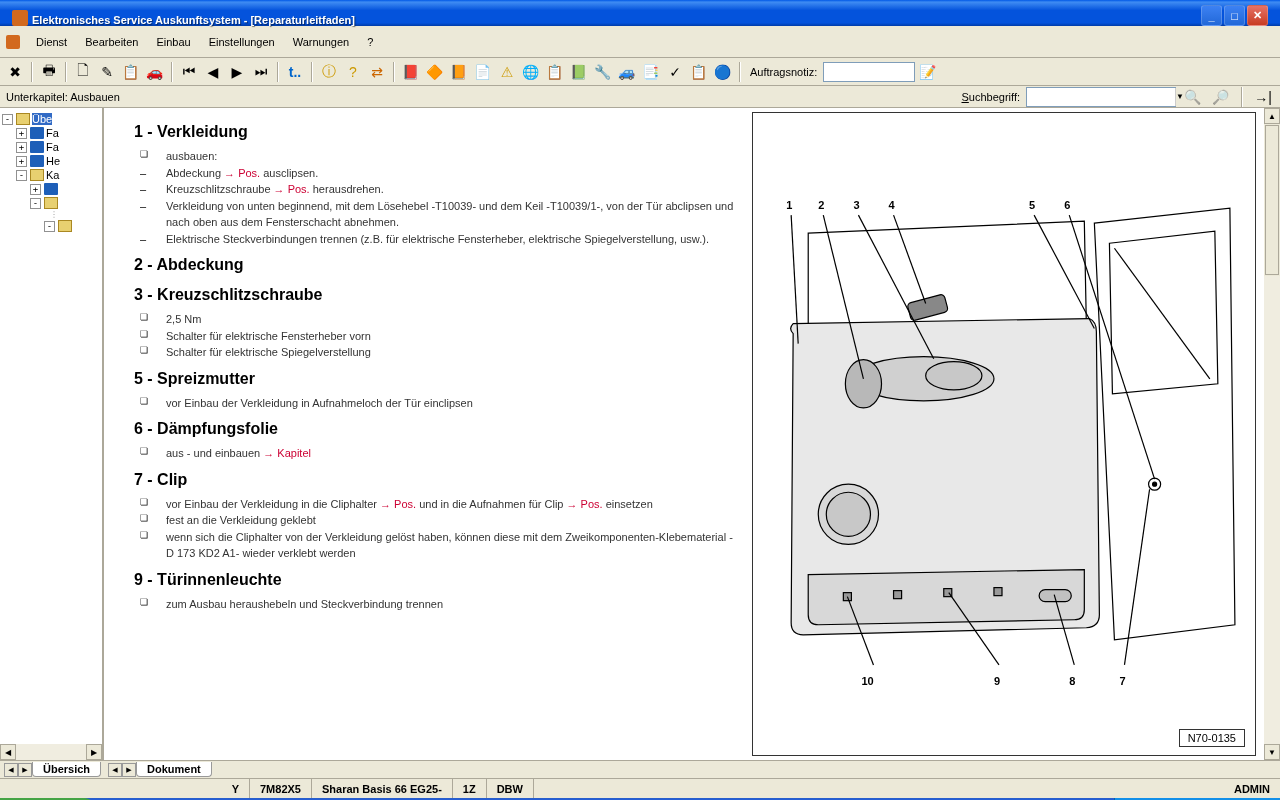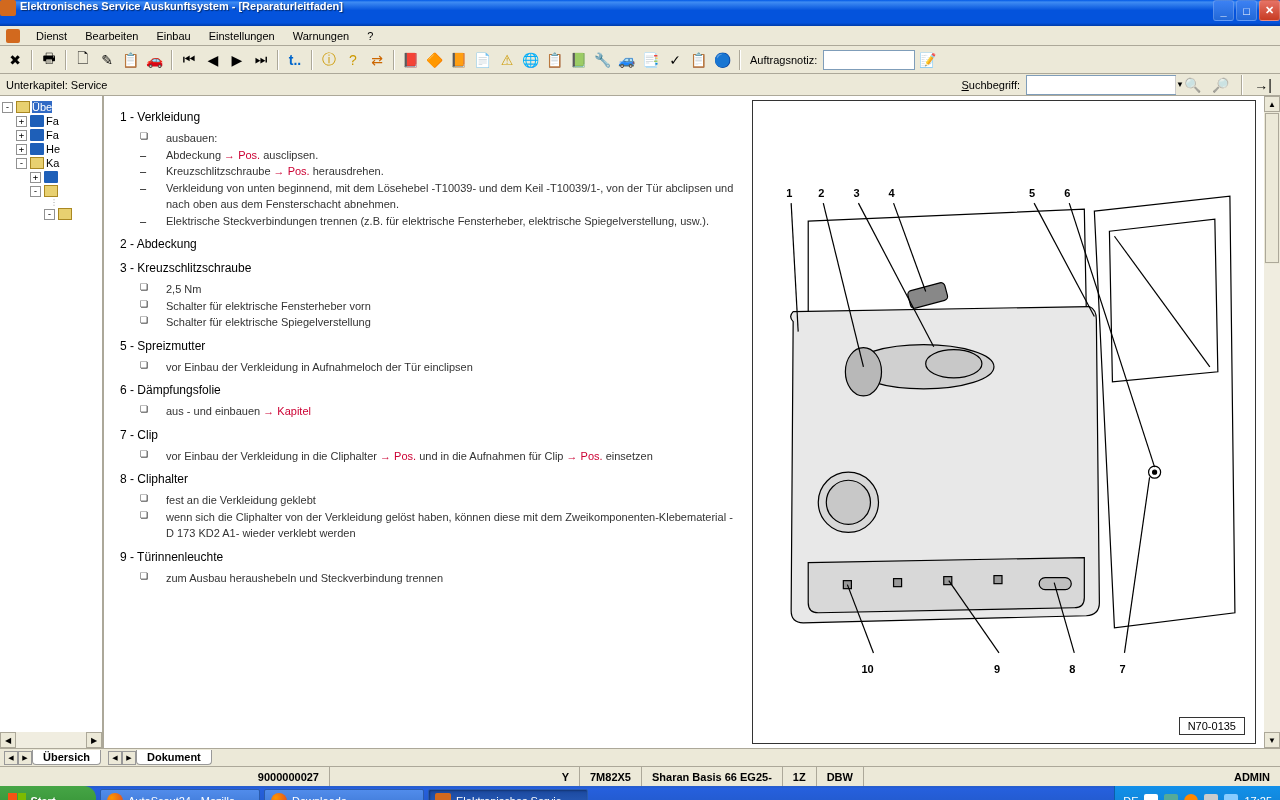--- a/index.html
+++ b/index.html
@@ -1,26 +1,26 @@
 <!DOCTYPE html>
 <html><head>
 <meta charset="utf-8">
 <style>
 * { margin: 0; padding: 0; box-sizing: border-box; font-family: Tahoma, Arial, sans-serif; font-size: 11px; }
 body { background: #ece9d8; overflow: hidden; }
 
-.titlebar { height: 26px; background: linear-gradient(to bottom, #0058e6 0%, #3f8cf3 8%, #0453dc 40%, #0453dc 88%, #003ba8 100%); display: flex; align-items: flex-start; padding: 0 0; color: white; font-weight: bold; font-size: 13px; }
+.titlebar { height: 26px; background: linear-gradient(to bottom, #0058e6 0%, #3f8cf3 8%, #0453dc 40%, #0453dc 88%, #003ba8 100%); display: flex; align-items: flex-end; padding: 0 12px; color: white; font-weight: bold; font-size: 13px; }
 .titlebar-icon { width: 16px; height: 16px; background: #d2691e; border-radius: 2px; margin-right: 4px; }
 .titlebar-text { flex: 1; text-shadow: 1px 1px 1px rgba(0,0,0,0.5); }
 .win-btn { width: 21px; height: 21px; margin-left: 2px; border-radius: 3px; display: flex; align-items: center; justify-content: center; font-family: Arial; font-weight: bold; color: white; border: 1px solid #fff3; }
 .win-min { background: linear-gradient(to bottom, #3c81f3, #2268d8); }
 .win-max { background: linear-gradient(to bottom, #3c81f3, #2268d8); }
 .win-close { background: linear-gradient(to bottom, #e57265, #c83c23); }
 
-.menubar { height: 20px; background: #ece9d8; display: flex; align-items: center; padding: 0 6px; gap: 2px; border-bottom: 1px solid #aca899; }
+.menubar { height: 32px; background: #ece9d8; display: flex; align-items: center; padding: 0 6px; gap: 2px; border-bottom: 1px solid #aca899; }
 .menubar-icon { width: 14px; height: 14px; background: #d2691e; border-radius: 2px; margin-right: 6px; }
 .menu-item { padding: 2px 8px; cursor: default; }
 
 .toolbar { height: 28px; background: #ece9d8; display: flex; align-items: center; padding: 2px 4px; gap: 2px; border-bottom: 1px solid #aca899; }
 .tb-btn { width: 22px; height: 22px; display: flex; align-items: center; justify-content: center; border: 1px solid transparent; cursor: default; font-size: 14px; }
 .tb-sep { width: 2px; height: 20px; border-left: 1px solid #aca899; border-right: 1px solid #fff; margin: 0 3px; }
 .tb-label { margin: 0 4px; }
 .tb-input { height: 20px; width: 92px; border: 1px solid #7f9db9; background: white; padding: 0 3px; }
 
 .subheader { height: 22px; background: #ece9d8; display: flex; align-items: center; padding: 0 6px; border-bottom: 1px solid #aca899; }
@@ -40,21 +40,21 @@
 .book-open { background: #e8d070; border: 1px solid #aa8822; }
 .tree-label { }
 .tree-label.sel { background: #316ac5; color: white; }
 .dots { margin-left: 20px; color: #999; font-size: 8px; letter-spacing: 2px; }
 .scroll-h { position: absolute; bottom: 0; left: 0; right: 0; height: 16px; background: #ece9d8; display: flex; }
 .sc-btn { width: 16px; height: 16px; background: #ece9d8; border: 1px solid #aca899; display: flex; align-items: center; justify-content: center; font-size: 8px; }
 .sc-track { flex: 1; background: #f0ede0; }
 
 .content { flex: 1; display: flex; background: white; }
 .doc-text { width: 648px; padding: 6px 12px; overflow-y: auto; font-size: 12px; line-height: 1.5; color: #000; }
-.doc-text h4 { font-size: 12px; font-weight: normal; margin: 6px 4px 4px; }
+.doc-text h4 { font-size: 16px; font-weight: bold; margin: 6px 18px 4px; }
 .doc-text .sub { margin-left: 24px; display: flex; }
 .doc-text .bullet { width: 18px; flex-shrink: 0; font-size: 9px; }
 .doc-text .dash-b { width: 18px; flex-shrink: 0; }
 .doc-text .txt { flex: 1; color: #333; margin-left: 8px; }
 .link-red { color: #cc0033; }
 
 .diagram { flex: 1; border: 1px solid #333; margin: 4px 8px 4px 0; background: white; position: relative; display: flex; align-items: center; justify-content: center; }
 .diagram svg { width: 100%; height: 100%; }
 .diag-label { position: absolute; bottom: 8px; right: 10px; border: 1px solid #333; padding: 2px 8px; font-size: 11px; background: white; }
 
@@ -138,21 +138,21 @@
   <div class="tb-btn">✓</div>
   <div class="tb-btn">📋</div>
   <div class="tb-btn">🔵</div>
   <div class="tb-sep"></div>
   <span class="tb-label">Auftragsnotiz:</span>
   <input class="tb-input" style="">
   <div class="tb-btn">📝</div>
 </div>
 
 <div class="subheader">
-  <div class="subheader-left">Unterkapitel: Service</div>
+  <div class="subheader-left">Unterkapitel: Ausbauen</div>
   <div class="subheader-right">
     <span><u>S</u>uchbegriff:</span>
     <div class="search-field">
       <input style="">
       <div class="search-dd">▼</div>
     </div>
     <div class="tb-btn" style="opacity:0.5">🔍</div>
     <div class="tb-btn" style="opacity:0.5">🔎</div>
     <div class="tb-sep"></div>
     <div class="tb-btn">→|</div>
@@ -261,21 +261,20 @@
           <span class="bullet">❏</span>
           <span class="txt"><span>aus - und einbauen </span><span class="link-red">→ Kapitel</span></span>
         </div>
 
       <h4>7 -  Clip</h4>
       <div class="sub">
           <span class="bullet">❏</span>
           <span class="txt"><span>vor Einbau der Verkleidung in die Cliphalter </span><span class="link-red">→ Pos.</span><span> und in die Aufnahmen für Clip </span><span class="link-red">→ Pos.</span><span> einsetzen</span></span>
         </div>
 
-      <h4>8 -  Cliphalter</h4>
       <div class="sub">
           <span class="bullet">❏</span>
           <span class="txt">fest an die Verkleidung geklebt</span>
         </div>
       <div class="sub">
           <span class="bullet">❏</span>
           <span class="txt">wenn sich die Cliphalter von der Verkleidung gelöst haben, können diese mit dem Zweikomponenten-Klebematerial -D 173 KD2 A1- wieder verklebt werden</span>
         </div>
 
       <h4>9 -  Türinnenleuchte</h4>
@@ -365,21 +364,20 @@
   <div class="tabbar" style="flex:1">
     <div class="nav-triangles">
       <div class="nav-tri">◀</div>
       <div class="nav-tri">▶</div>
     </div>
     <div class="tab"><b>Dokument</b></div>
   </div>
 </div>
 
 <div class="statusbar">
-  <div class="status-cell" style="width:330px;justify-content:end">9000000027</div>
   <div class="status-cell" style="width:250px;justify-content:end">Y</div>
   <div class="status-cell">7M82X5</div>
   <div class="status-cell">Sharan Basis 66 EG25-</div>
   <div class="status-cell">1Z</div>
   <div class="status-cell">DBW</div>
   <div class="status-cell" style="margin-left:auto;border-right:none">ADMIN</div>
 </div>
 
 <div class="taskbar">
   <div class="start-btn">

